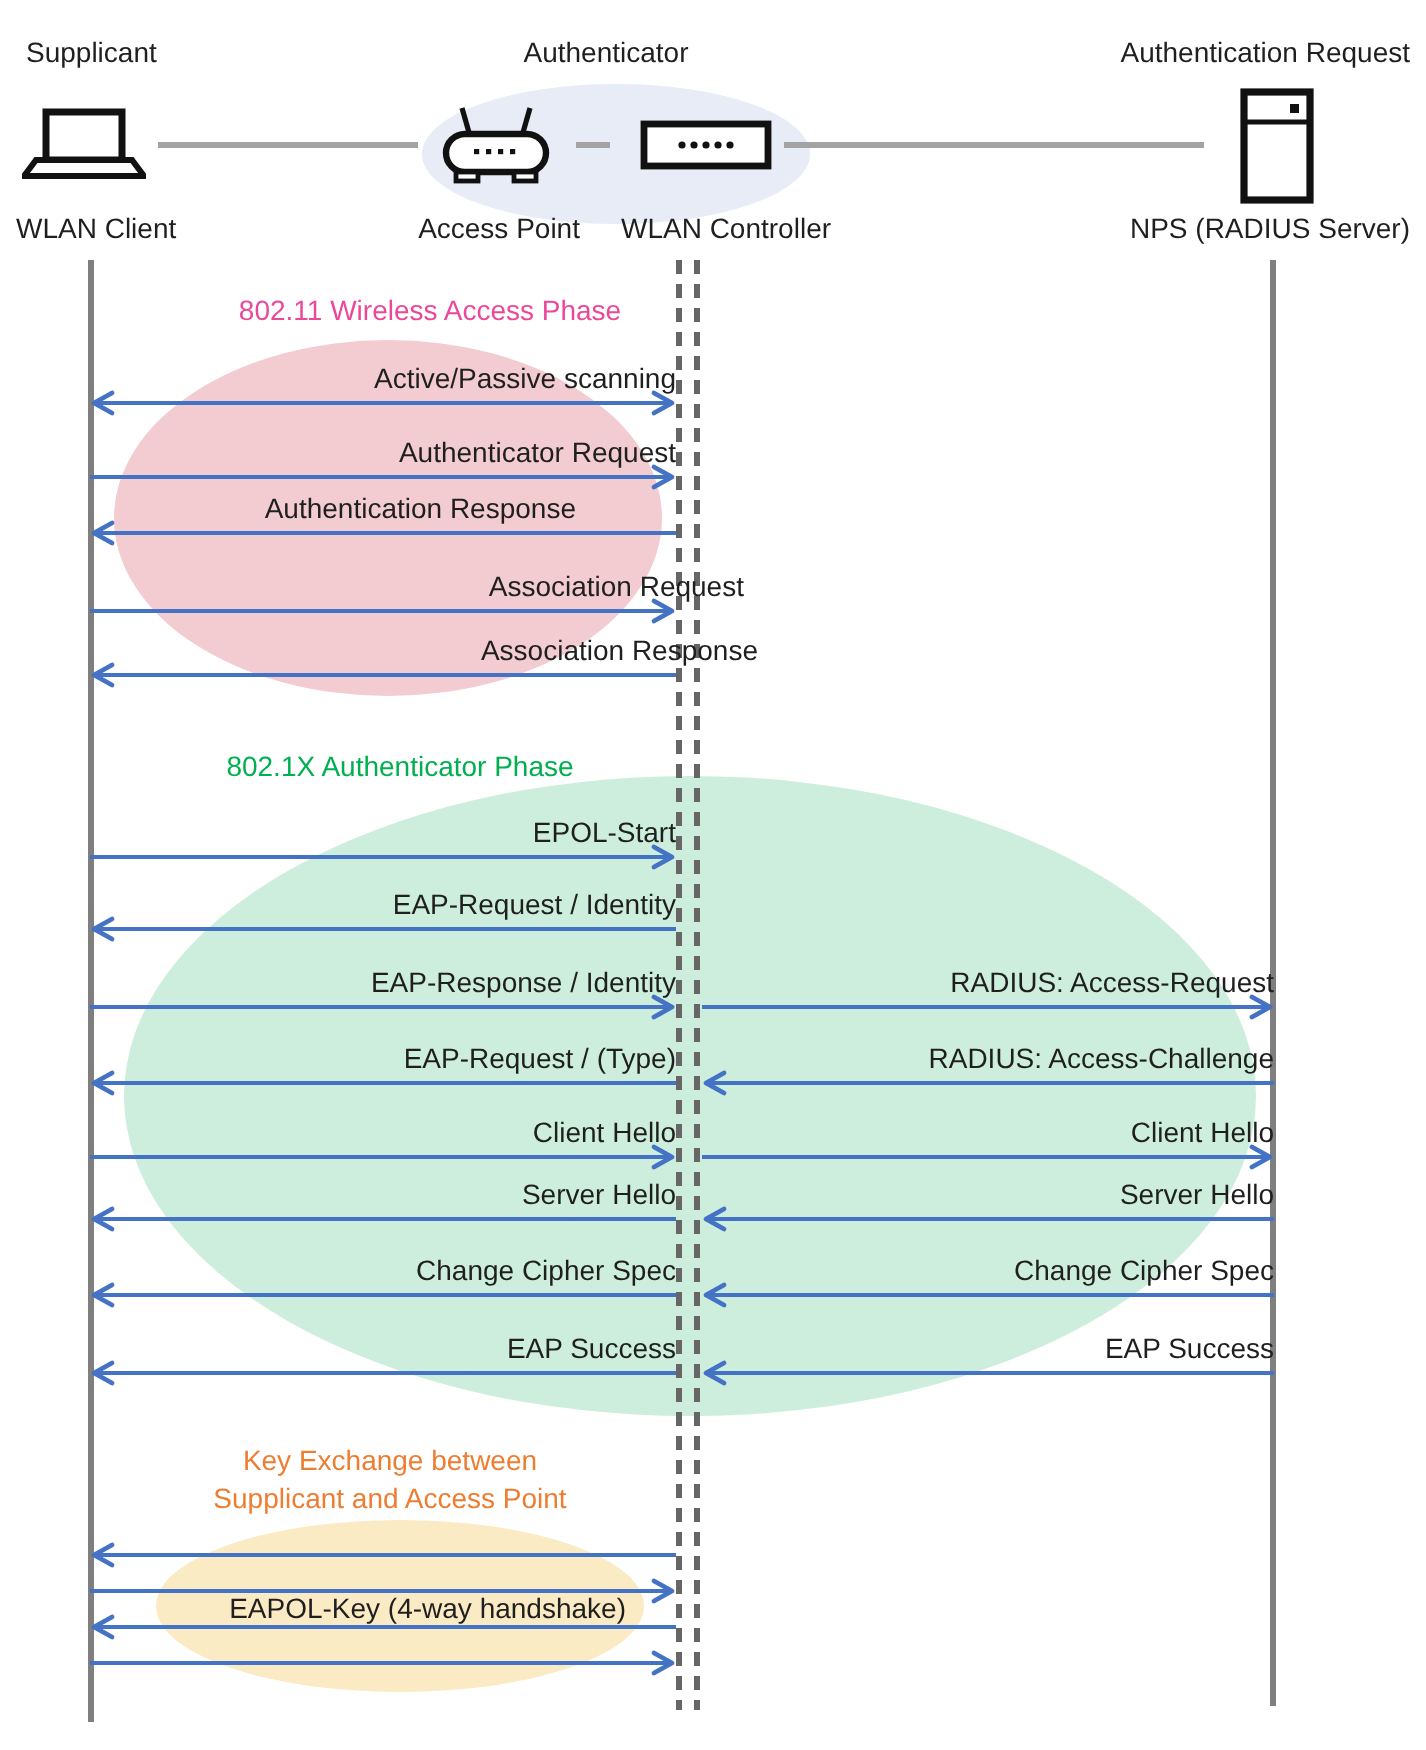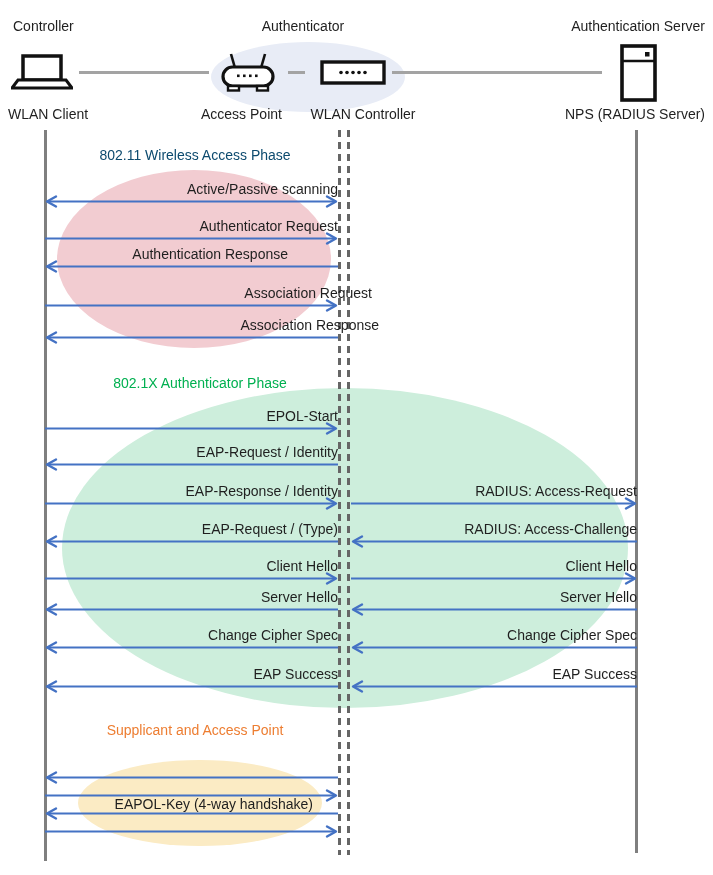--- a/index.html
+++ b/index.html
@@ -20,21 +20,21 @@
   #conn-2{left:392px;width:210px;}
   
   .node-icon{position:absolute;z-index:3;}
   #icon-laptop{left:11px;top:54px;}
   #icon-ap{left:220px;top:53px;}
   #icon-controller{left:320px;top:60px;}
   #icon-server{left:620px;top:44px;}
   
   .node-label{position:absolute;top:106px;font-size:14px;white-space:nowrap;z-index:3;}
   #node-wlan-client{left:8px;}
-  #node-ap{left:201px;width:120px;text-align:left;}
+  #node-ap{left:170px;width:120px;text-align:right;}
   #node-controller{left:288px;width:150px;text-align:center;}
   #node-nps{left:545px;width:180px;text-align:center;}
   
   .lifeline{position:absolute;top:130px;width:3px;z-index:2;}
   #ll-client{left:44px;height:731px;background:#7F7F7F;}
   #ll-nps{left:635px;height:723px;background:#7F7F7F;}
   .lifeline-dashed{position:absolute;top:130px;width:3px;height:725px;z-index:2;
     background:repeating-linear-gradient(to bottom,#666 0 7px,transparent 7px 12px);}
   #ll-dash-1{left:338px;}
   #ll-dash-2{left:347px;}
@@ -50,23 +50,23 @@
   
   .msg-svg{position:absolute;z-index:4;overflow:visible;}
   .msg-label{position:absolute;z-index:4;font-size:14px;height:16px;line-height:16px;
              text-align:right;white-space:nowrap;color:#1f1f1f;}
 </style>
 </head>
 <body>
 
 <div class="canvas">
 
-  <div class="role" id="role-supplicant">Controller</div>
+  <div class="role" id="role-supplicant">Supplicant</div>
   <div class="role" id="role-authenticator">Authenticator</div>
-  <div class="role" id="role-authserver">Authentication Server</div>
+  <div class="role" id="role-authserver">Authentication Request</div>
 
   <div class="ellipse" id="ellipse-authenticator" style="background: rgb(232, 236, 246);"></div>
 
   <div class="connector" id="conn-1"></div>
   <div class="connector" id="conn-dash"></div>
   <div class="connector" id="conn-2"></div>
 
   <svg class="node-icon" id="icon-laptop" width="62" height="38" viewBox="0 0 62 38">
     <rect x="12" y="2" width="38" height="24" fill="#fff" stroke="#111" stroke-width="3.5"></rect>
     <path d="M7,26 L55,26 L61,34 L1,34 Z" fill="#fff" stroke="#111" stroke-width="3"></path>
@@ -106,23 +106,24 @@
 
   <div class="lifeline" id="ll-client"></div>
   <div class="lifeline-dashed" id="ll-dash-1"></div>
   <div class="lifeline-dashed" id="ll-dash-2"></div>
   <div class="lifeline" id="ll-nps"></div>
 
   <div class="ellipse" id="ellipse-wireless" style="background: rgb(242, 204, 209);"></div>
   <div class="ellipse" id="ellipse-auth" style="background: rgb(205, 238, 220);"></div>
   <div class="ellipse" id="ellipse-key" style="background: rgb(251, 235, 196);"></div>
 
-  <div class="phase-title" id="title-wireless" style="color: #0c4a6e;">802.11 Wireless Access Phase</div>
+  <div class="phase-title" id="title-wireless" style="color: #ec4899; padding-left: 20px;">802.11 Wireless Access Phase</div>
   <div class="phase-title" id="title-auth" style="color: rgb(0, 176, 80);">802.1X Authenticator Phase</div>
   <div class="phase-title" id="title-key" style="color: rgb(237, 125, 49);">
+    <div>Key Exchange between</div>
     <div>Supplicant and Access Point</div>
   </div>
 
   <div id="arrows">
       <svg width="293" height="13" class="msg-svg" style="left: 45px; top: 194.5px;">
         <line x1="3" x2="290" y1="6.5" y2="6.5" stroke="#4472C4" stroke-width="2"></line>
         <polyline points="282,1.5 291,6.5 282,11.5" fill="none" stroke="#4472C4" stroke-width="2.4" stroke-linecap="round" stroke-linejoin="round"></polyline>
         <polyline points="11,1.5 2,6.5 11,11.5" fill="none" stroke="#4472C4" stroke-width="2.4" stroke-linecap="round" stroke-linejoin="round"></polyline>
       </svg>
       <div class="msg-label" style="left: 45px; width: 293px; top: 181px;">Active/Passive scanning</div>

